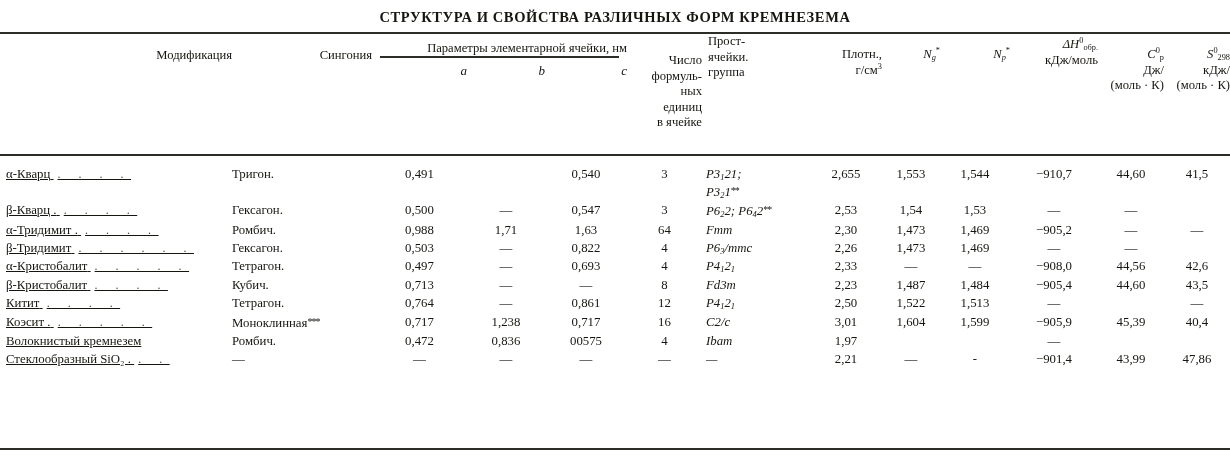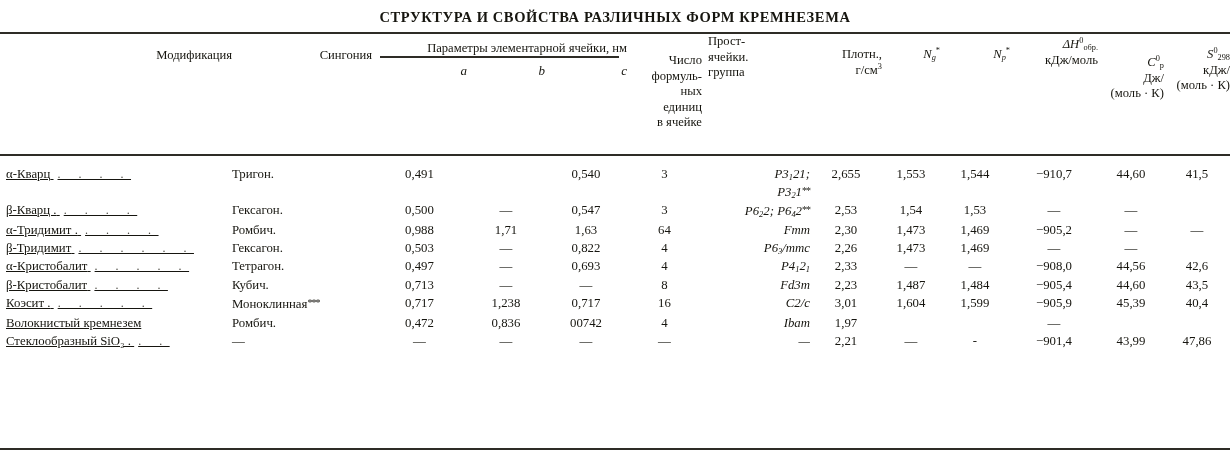--- a/index.html
+++ b/index.html
@@ -44,21 +44,21 @@
   }
   sup{font-size:.66em;vertical-align:super;line-height:0;}
   sub{font-size:.66em;vertical-align:-0.28em;line-height:0;}
   .ital{font-style:italic;}
 
   
   .body-row td{font-size:12.8px;line-height:16.4px;padding-top:1px;padding-bottom:1px;}
   .c-name{text-align:left;padding-left:6px;white-space:nowrap;text-decoration:underline;}
   .c-syn{text-align:left;}
   .c-num{text-align:center;}
-  .c-sg{text-align:right;font-style:italic;padding-left:4px;white-space:nowrap;}
+  .c-sg{text-align:left;font-style:italic;padding-left:4px;white-space:nowrap;}
   .leader{letter-spacing:7.5px;color:#4a4840;font-size:12px;padding-left:4px;}
   .ast{font-style:normal;letter-spacing:-1px;font-size:10px;vertical-align:2px;}
   .sg2{display:block;}
   .spacer td{height:9px;line-height:9px;font-size:1px;}
 </style>
 </head>
 <body>
 
 <div class="page">
 
@@ -144,21 +144,21 @@
         </th>
 
         <th class="hcell">
           <div style="padding-top:3px">
             <div><span class="ital">ΔH</span><sup>0</sup><sub>обр.</sub></div>
             <div>кДж/моль</div>
           </div>
         </th>
 
         <th class="hcell">
-          <div style="padding-top:21px">
+          <div style="padding-top:13px">
             <div><span class="ital">C</span><sup>0</sup><sub>p</sub></div>
             <div>Дж/</div>
             <div>(моль · К)</div>
           </div>
         </th>
 
         <th class="hcell">
           <div style="padding-top:13px">
             <div><span class="ital">S</span><sup>0</sup><sub>298</sub></div>
             <div>кДж/</div>
@@ -275,40 +275,55 @@
           <td class="c-num">8</td>
           <td class="c-sg"><span>Fd3m</span></td>
           <td class="c-num">2,23</td>
           <td class="c-num">1,487</td>
           <td class="c-num">1,484</td>
           <td class="c-num">−905,4</td>
           <td class="c-num">44,60</td>
           <td class="c-num">43,5</td>
         </tr>
         <tr class="body-row">
+          <td class="c-name"><span>Китит</span> <span class="leader">. . . .</span></td>
+          <td class="c-syn">Тетрагон.</td>
+          <td class="c-num">0,764</td>
+          <td class="c-num">—</td>
+          <td class="c-num">0,861</td>
+          <td class="c-num">12</td>
+          <td class="c-sg"><span>P4<sub>1</sub>2<sub>1</sub></span></td>
+          <td class="c-num">2,50</td>
+          <td class="c-num">1,522</td>
+          <td class="c-num">1,513</td>
+          <td class="c-num">—</td>
+          <td class="c-num"></td>
+          <td class="c-num">—</td>
+        </tr>
+        <tr class="body-row">
           <td class="c-name"><span>Коэсит .</span> <span class="leader">. . . . .</span></td>
           <td class="c-syn">Моноклинная<span class="ast">***</span></td>
           <td class="c-num">0,717</td>
           <td class="c-num">1,238</td>
           <td class="c-num">0,717</td>
           <td class="c-num">16</td>
           <td class="c-sg"><span>C2/c</span></td>
           <td class="c-num">3,01</td>
           <td class="c-num">1,604</td>
           <td class="c-num">1,599</td>
           <td class="c-num">−905,9</td>
           <td class="c-num">45,39</td>
           <td class="c-num">40,4</td>
         </tr>
         <tr class="body-row">
           <td class="c-name"><span>Волокнистый кремнезем</span></td>
           <td class="c-syn">Ромбич.</td>
           <td class="c-num">0,472</td>
           <td class="c-num">0,836</td>
-          <td class="c-num">00742</td>
+          <td class="c-num">00575</td>
           <td class="c-num">4</td>
           <td class="c-sg"><span>Ibam</span></td>
           <td class="c-num">1,97</td>
           <td class="c-num"></td>
           <td class="c-num"></td>
           <td class="c-num">—</td>
           <td class="c-num"></td>
           <td class="c-num"></td>
         </tr>
         <tr class="body-row">

